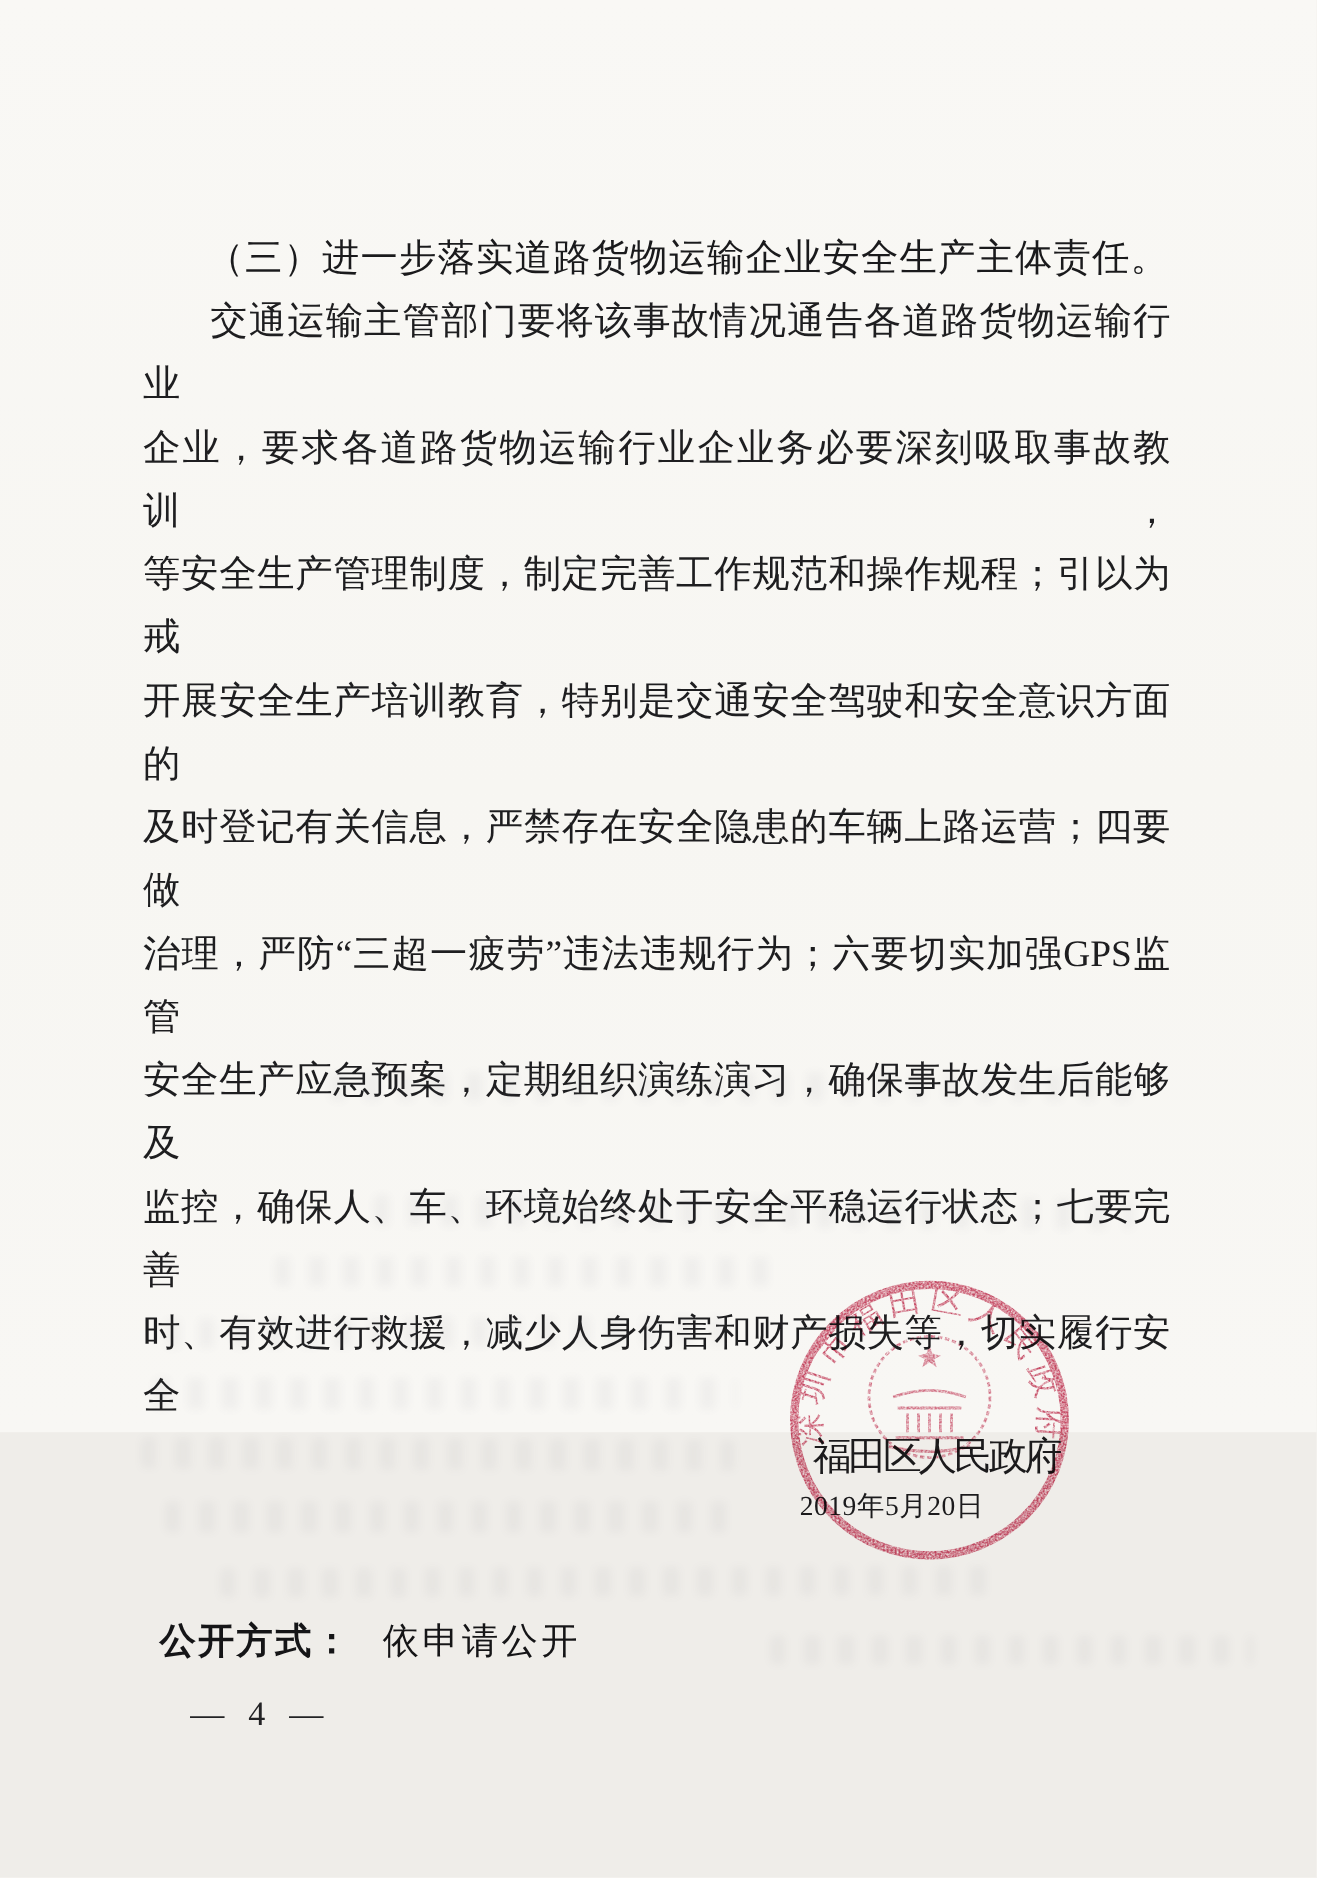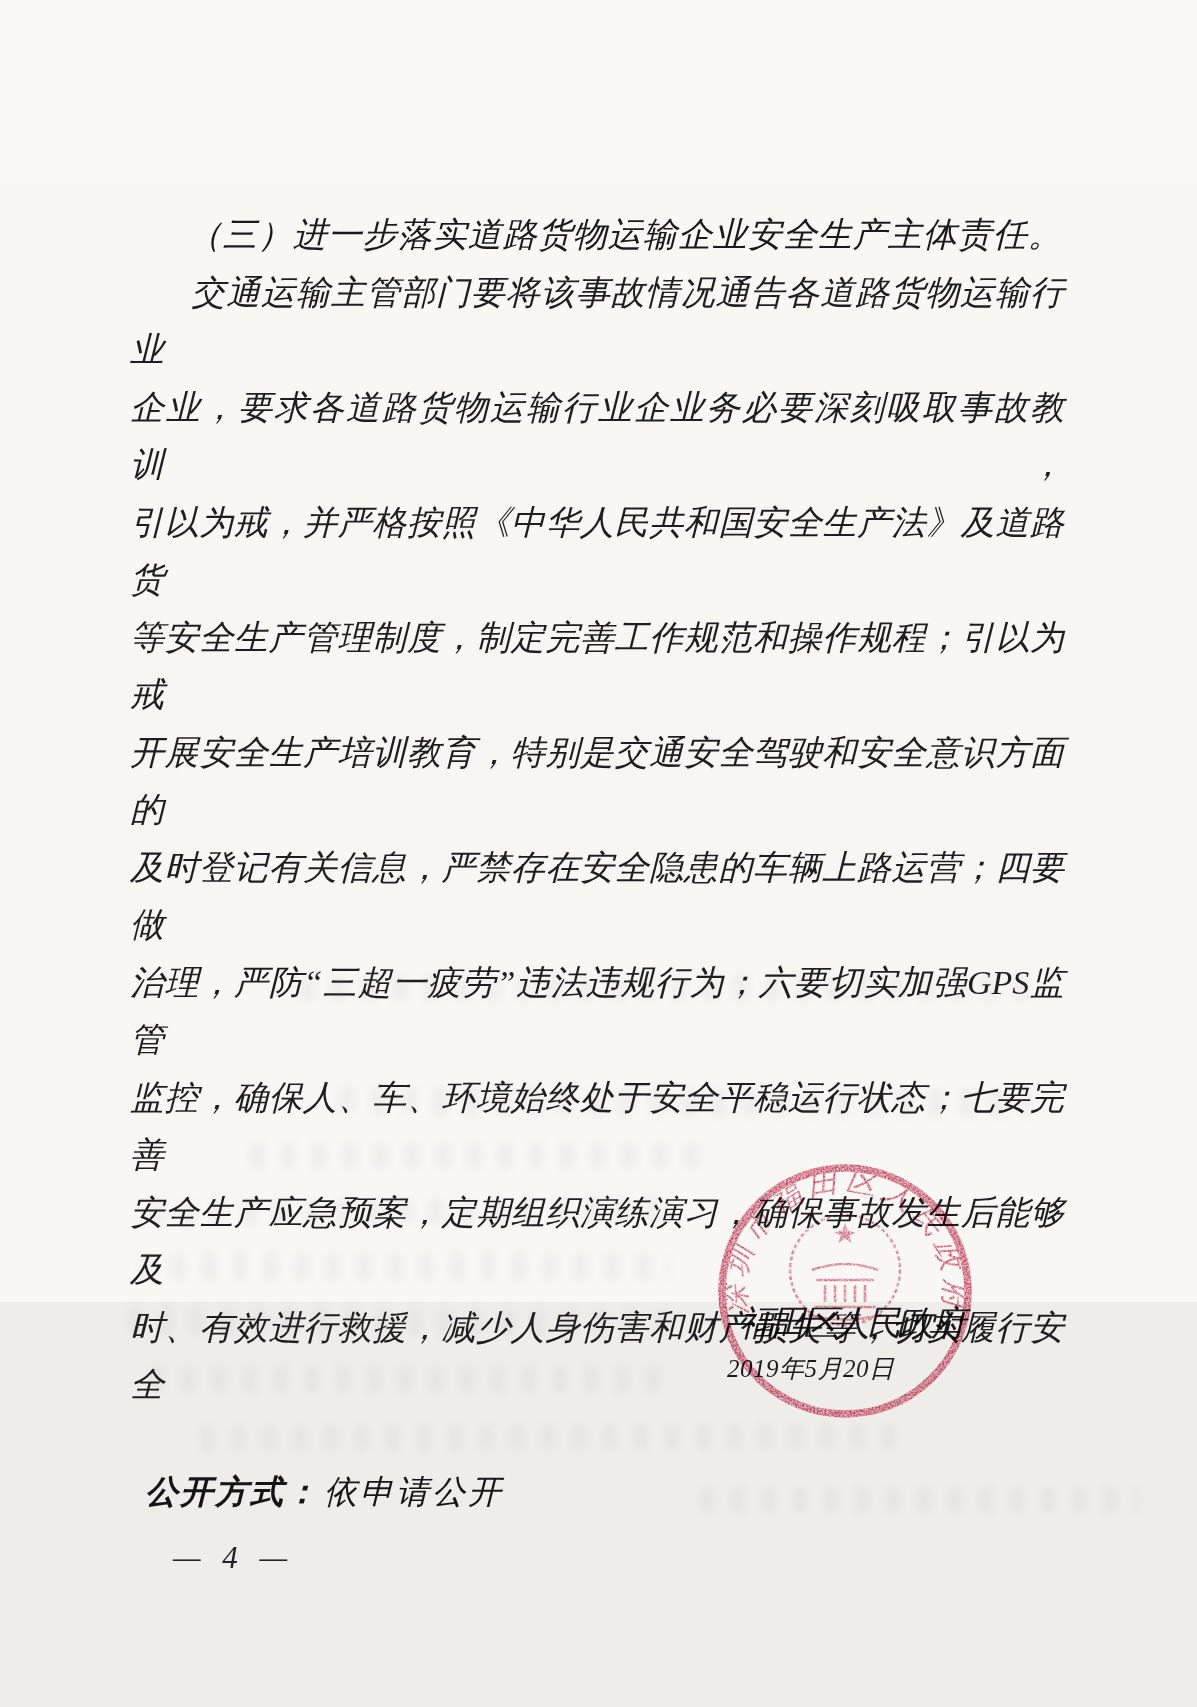--- a/index.html
+++ b/index.html
@@ -6,21 +6,20 @@
   body{
     width:1197px;height:1707px;
     background:#efede9;
     font-family:"Liberation Serif","DejaVu Serif",serif;
     overflow:hidden;
   }
   .page{
     position:relative;width:1197px;height:1302px;
     background:linear-gradient(180deg,#f9f8f5 0%,#f7f6f2 55%,#f8f7f4 100%);
     color:#222;
-    font-style:italic;
   }
   
   .doc{
     position:absolute;left:130px;top:206px;width:934px;
     font-size:34px;line-height:57.5px;color:#1e1e20;
     text-justify:inter-ideograph;
   }
   .line{white-space:nowrap;}
   .line.j{
     white-space:normal;
@@ -49,21 +48,21 @@
   }
   
   .footer{
     position:absolute;left:145px;top:1470px;
     font-size:33px;color:#151517;white-space:nowrap;
   }
   .footer .lbl{
     font-family:"Liberation Sans","DejaVu Sans",sans-serif;
     font-weight:700;letter-spacing:2px;
   }
-  .footer .val{margin-left:4px;letter-spacing:3px;}
+  .footer .val{margin-left:28px;letter-spacing:3px;}
   .pagenum{
     position:absolute;left:173px;top:1540px;
     font-size:31px;letter-spacing:7px;color:#232325;white-space:nowrap;
   }
   
   .smudge{
     position:absolute;z-index:1;
     background:repeating-linear-gradient(90deg,
       rgba(110,110,122,.20) 0 14px, rgba(110,110,122,0) 14px 31px);
     filter:blur(4px);opacity:.30;border-radius:4px;
@@ -72,27 +71,26 @@
 </style>
 </head>
 <body>
 
 <div class="page">
 
   <main class="doc">
     <div class="line heading">（三）进一步落实道路货物运输企业安全生产主体责任。</div>
     <div class="line j ind">交通运输主管部门要将该事故情况通告各道路货物运输行业</div>
     <div class="line j">企业，要求各道路货物运输行业企业务必要深刻吸取事故教训，</div>
-    <div class="line j">引以为戒，并严格按照《中华人民共和国安全生产法》及道路货</div>
     <div class="line j">等安全生产管理制度，制定完善工作规范和操作规程；引以为戒</div>
     <div class="line j">开展安全生产培训教育，特别是交通安全驾驶和安全意识方面的</div>
     <div class="line j">及时登记有关信息，严禁存在安全隐患的车辆上路运营；四要做</div>
     <div class="line j">治理，严防“三超一疲劳”违法违规行为；六要切实加强GPS监管</div>
+    <div class="line j">安全生产应急预案，定期组织演练演习，确保事故发生后能够及</div>
     <div class="line j">监控，确保人、车、环境始终处于安全平稳运行状态；七要完善</div>
-    <div class="line j">安全生产应急预案，定期组织演练演习，确保事故发生后能够及</div>
     <div class="line j">时、有效进行救援，减少人身伤害和财产损失等，切实履行安全</div>
 
   </main>
 
   <div class="smudge" style="left:300px;top:975px;width:740px;height:26px;"></div>
   <div class="smudge" style="left:340px;top:1088px;width:690px;height:28px;transform:rotate(.3deg);"></div>
   <div class="smudge" style="left:250px;top:1143px;width:460px;height:26px;"></div>
   <div class="smudge" style="left:150px;top:1198px;width:520px;height:26px;transform:rotate(-.3deg);"></div>
   <div class="smudge" style="left:140px;top:1253px;width:530px;height:28px;"></div>
   <div class="smudge" style="left:128px;top:1308px;width:540px;height:28px;transform:rotate(.25deg);"></div>

